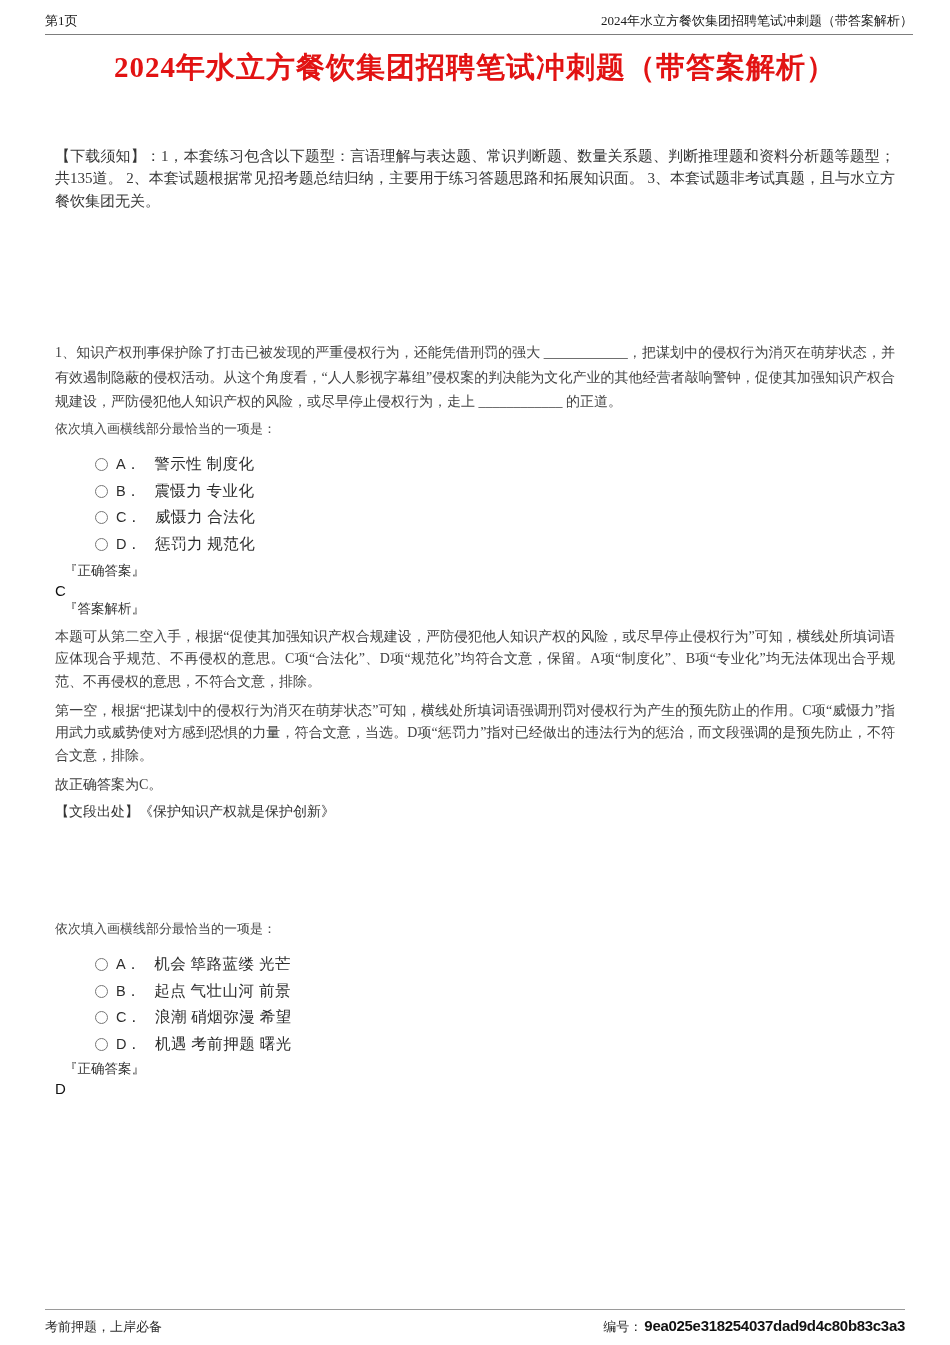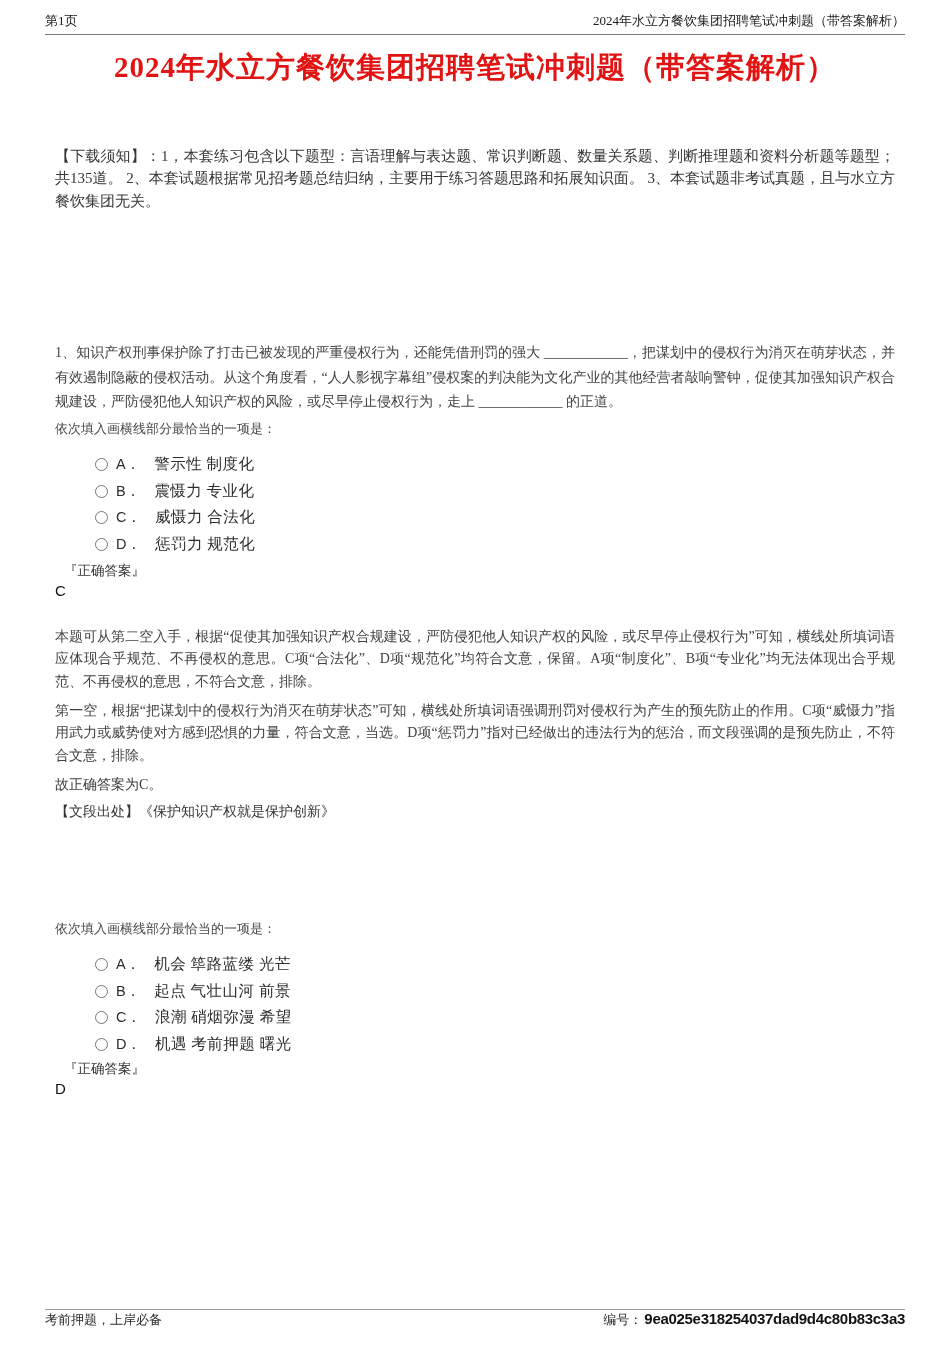--- a/index.html
+++ b/index.html
@@ -4,21 +4,21 @@
 <style>
   html,body { margin:0; padding:0; background:#ffffff; }
   .page {
     position:relative; width:950px; height:1345px; margin:0 auto;
     background:#ffffff; overflow:hidden; box-sizing:border-box;
     font-family:"Liberation Serif","DejaVu Serif",serif; color:#3e3e3e;
   }
   .abs { position:absolute; left:55px; right:55px; }
 
   .header {
-    position:absolute; top:12px; left:45px; right:45px;
+    position:absolute; top:12px; left:45px; right:37px;
     display:flex; justify-content:space-between; align-items:flex-end;
     font-size:13px; color:#1a1a1a; padding-bottom:4px;
     border-bottom:1px solid #7d7d7d;
   }
   .doc-title {
     top:48px; text-align:center; font-size:29px; font-weight:bold;
     color:#e21313; letter-spacing:1px;
   }
   .notice { top:145px; font-size:15px; line-height:22.4px; color:#363636; text-align:justify; }
   .section-heading {
@@ -42,21 +42,21 @@
   .al1 { top:562px; } .av1 { top:582px; } .al2 { top:600px; }
   .al3 { top:1060px; } .av2 { top:1080px; }
 
   .analysis { font-size:14px; line-height:22.3px; color:#414141; text-align:justify; }
   .an1 { top:626px; } .an2 { top:700px; }
   .conclusion { top:776px; font-size:14px; color:#3c3c3c; }
   .source { top:803px; font-size:14px; color:#353535; }
 
   .footer {
     position:absolute; top:1309px; left:45px; right:45px;
-    border-top:1px solid #9a9a9a; 
+    border-top:1px solid #9a9a9a; padding-top:7px;
     display:flex; justify-content:space-between; align-items:baseline;
     font-size:13px; color:#2a2a2a;
   }
   .serial-wrap { display:flex; align-items:baseline; }
   .serial-num {
     font-family:"Liberation Sans","DejaVu Sans",sans-serif;
     font-size:15px; font-weight:bold; color:#111111; margin-left:2px;
     letter-spacing:-0.3px;
     text-align:right;
   }
@@ -97,20 +97,21 @@
     </label>
     <label class="opt">
       <input type="radio" name="q1" style="">
       <span class="opt-letter">D．</span>
       <span class="opt-text">惩罚力 规范化</span>
     </label>
   </div>
 
   <div class="abs ans-label al1">『正确答案』</div>
   <div class="abs ans-value av1">C</div>
+  <div class="abs ans-label al2">『答案解析』</div>
 
   <div class="abs analysis an1">本题可从第二空入手，根据“促使其加强知识产权合规建设，严防侵犯他人知识产权的风险，或尽早停止侵权行为”可知，横线处所填词语应体现合乎规范、不再侵权的意思。C项“合法化”、D项“规范化”均符合文意，保留。A项“制度化”、B项“专业化”均无法体现出合乎规范、不再侵权的意思，不符合文意，排除。</div>
   <div class="abs analysis an2">第一空，根据“把谋划中的侵权行为消灭在萌芽状态”可知，横线处所填词语强调刑罚对侵权行为产生的预先防止的作用。C项“威慑力”指用武力或威势使对方感到恐惧的力量，符合文意，当选。D项“惩罚力”指对已经做出的违法行为的惩治，而文段强调的是预先防止，不符合文意，排除。</div>
   <div class="abs conclusion">故正确答案为C。</div>
   <div class="abs source">【文段出处】《保护知识产权就是保护创新》</div>
 
   <div class="abs prompt p2">依次填入画横线部分最恰当的一项是：</div>
 
   <div class="options o2">
     <label class="opt">

